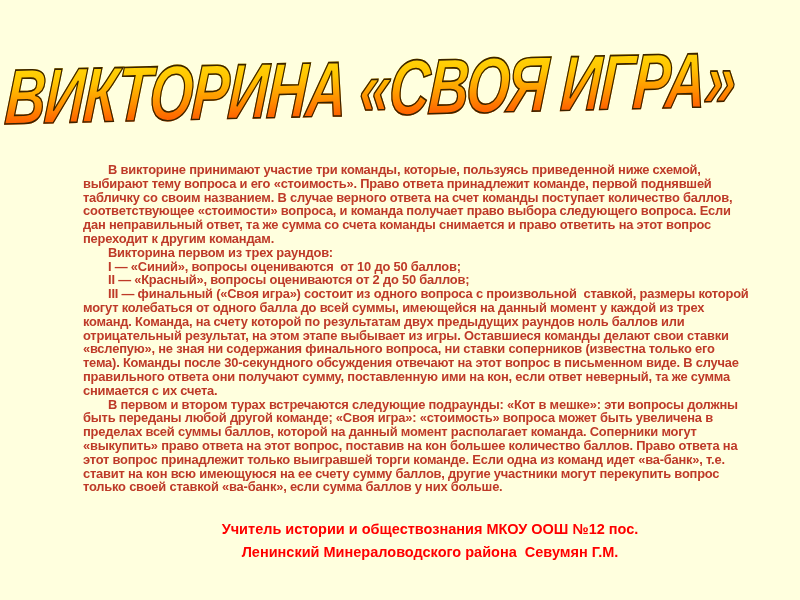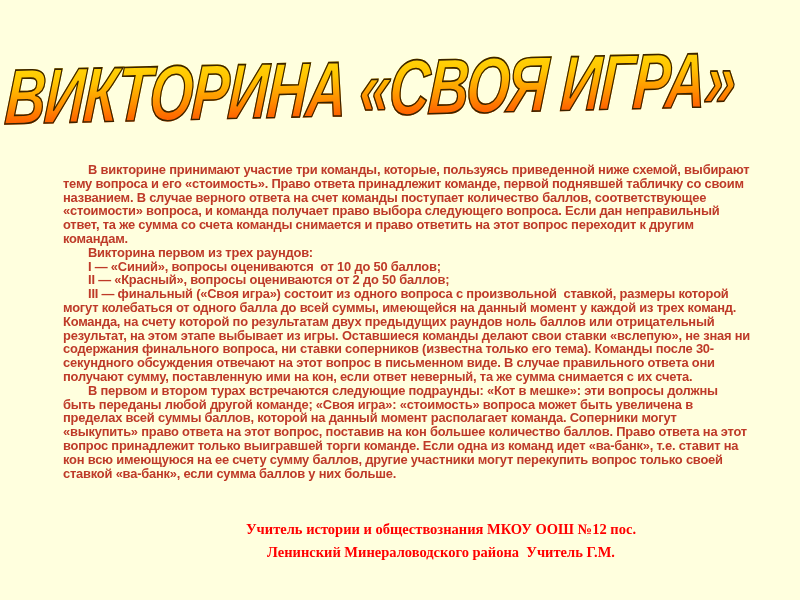--- a/index.html
+++ b/index.html
@@ -57,31 +57,31 @@
     width:690px;
     color:var(--body-color);
     font-size:12.9px;
     font-weight:700;
     line-height:13.8px;
     letter-spacing:-0.2px;
   }
   .body-text p{
     text-indent:25px;
     white-space:pre-wrap;
+    margin-left:20px;
   }
   .credits{
     position:absolute;
-    left:151px;top:518px;
+    left:140px;top:518px;
     width:580px;
     text-align:center;
     color:var(--credits-color);
     font-size:14.5px;
     font-weight:700;
     line-height:23px;
-    font-family:Liberation Serif, serif;
   }
   .credits p{white-space:pre-wrap;}
 </style>
 </head>
 <body>
 
 <div class="slide">
 
   <div class="title-wrap">
     <h1 class="wordart">ВИКТОРИНА «СВОЯ ИГРА»</h1>
@@ -91,16 +91,16 @@
     <p>В викторине принимают участие три команды, которые, пользуясь приведенной ниже схемой, выбирают тему вопроса и его «стоимость». Право ответа принадлежит команде, первой поднявшей табличку со своим названием. В случае верного ответа на счет команды поступает количество баллов, соответствующее «стоимости» вопроса, и команда получает право выбора следующего вопроса. Если дан неправильный ответ, та же сумма со счета команды снимается и право ответить на этот вопрос переходит к другим командам.</p>
     <p>Викторина первом из трех раундов:</p>
     <p>I — «Синий», вопросы оцениваются  от 10 до 50 баллов;</p>
     <p>II — «Красный», вопросы оцениваются от 2 до 50 баллов;</p>
     <p>III — финальный («Своя игра») состоит из одного вопроса с произвольной  ставкой, размеры которой могут колебаться от одного балла до всей суммы, имеющейся на данный момент у каждой из трех команд. Команда, на счету которой по результатам двух предыдущих раундов ноль баллов или отрицательный результат, на этом этапе выбывает из игры. Оставшиеся команды делают свои ставки «вслепую», не зная ни содержания финального вопроса, ни ставки соперников (известна только его тема). Команды после 30-секундного обсуждения отвечают на этот вопрос в письменном виде. В случае правильного ответа они получают сумму, поставленную ими на кон, если ответ неверный, та же сумма снимается с их счета.</p>
     <p>В первом и втором турах встречаются следующие подраунды: «Кот в мешке»: эти вопросы должны быть переданы любой другой команде; «Своя игра»: «стоимость» вопроса может быть увеличена в пределах всей суммы баллов, которой на данный момент располагает команда. Соперники могут «выкупить» право ответа на этот вопрос, поставив на кон большее количество баллов. Право ответа на этот вопрос принадлежит только выигравшей торги команде. Если одна из команд идет «ва-банк», т.е. ставит на кон всю имеющуюся на ее счету сумму баллов, другие участники могут перекупить вопрос только своей ставкой «ва-банк», если сумма баллов у них больше.</p>
   </div>
 
   <div class="credits">
     <p>Учитель истории и обществознания МКОУ ООШ №12 пос.</p>
-    <p>Ленинский Минераловодского района  Учитель Г.М.</p>
+    <p>Ленинский Минераловодского района  Севумян Г.М.</p>
   </div>
 
 </div>
 
 </body></html>

